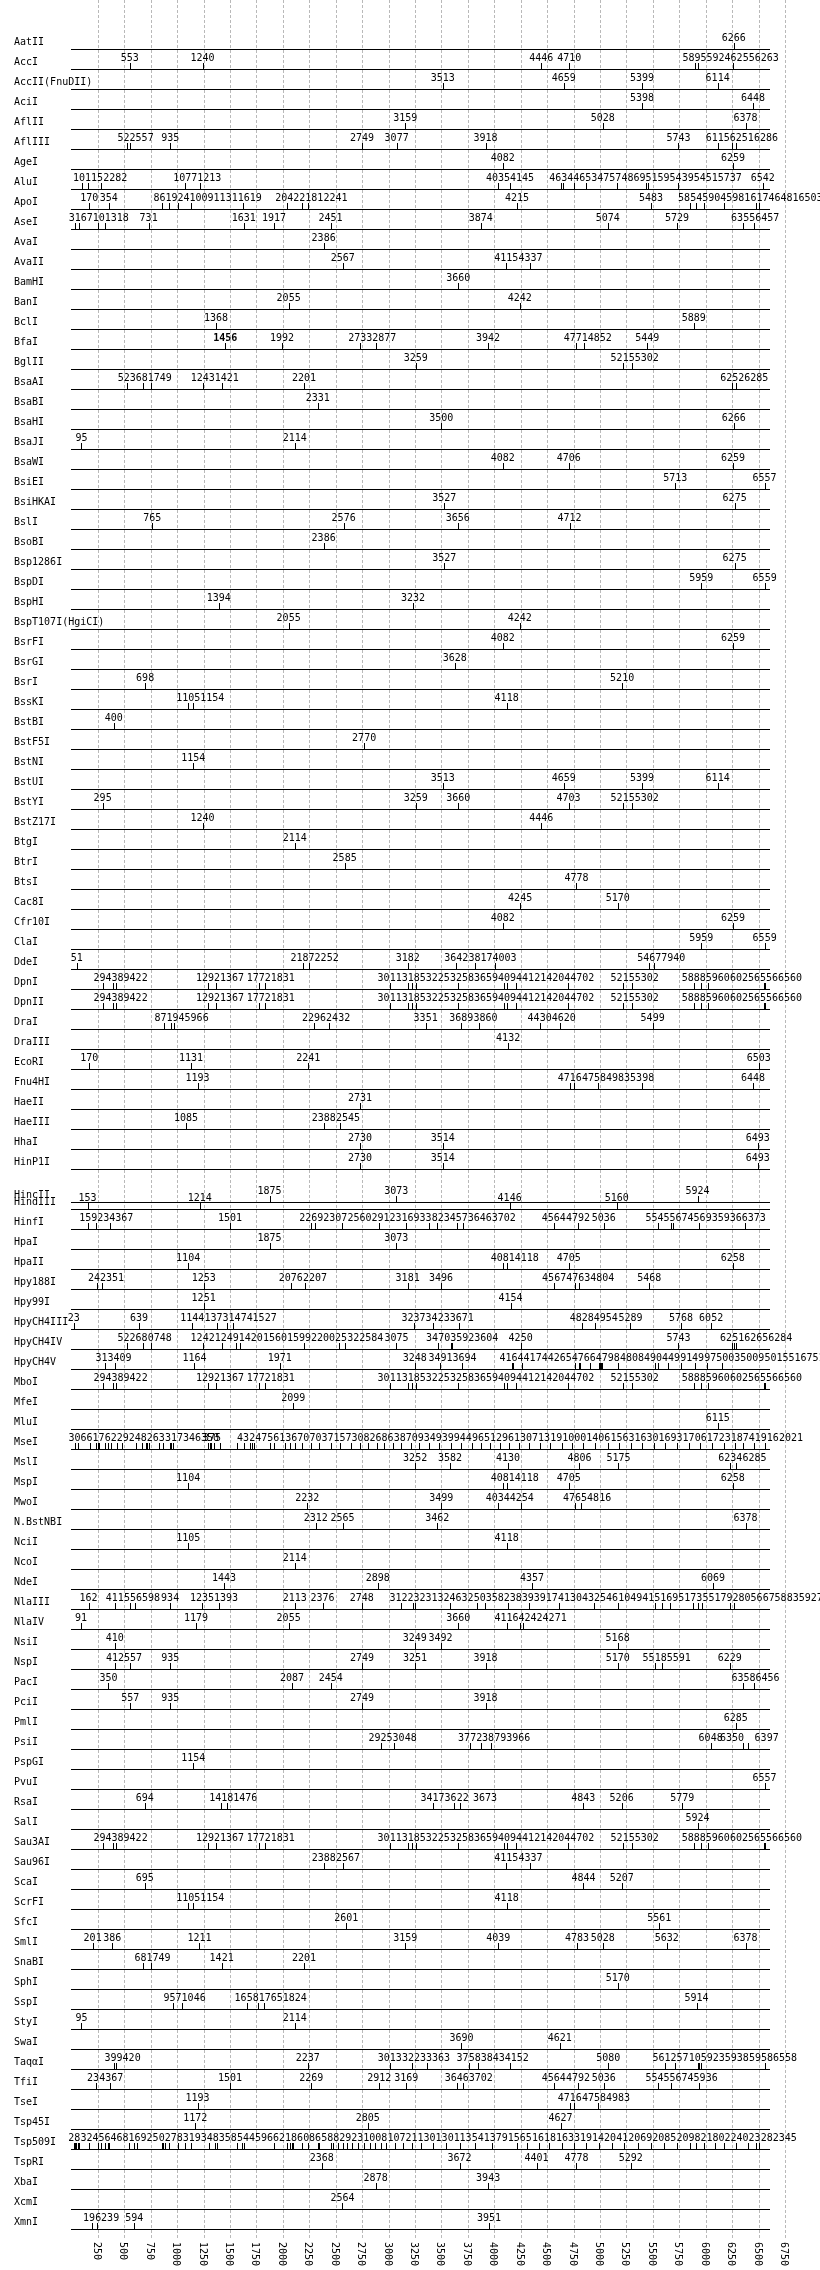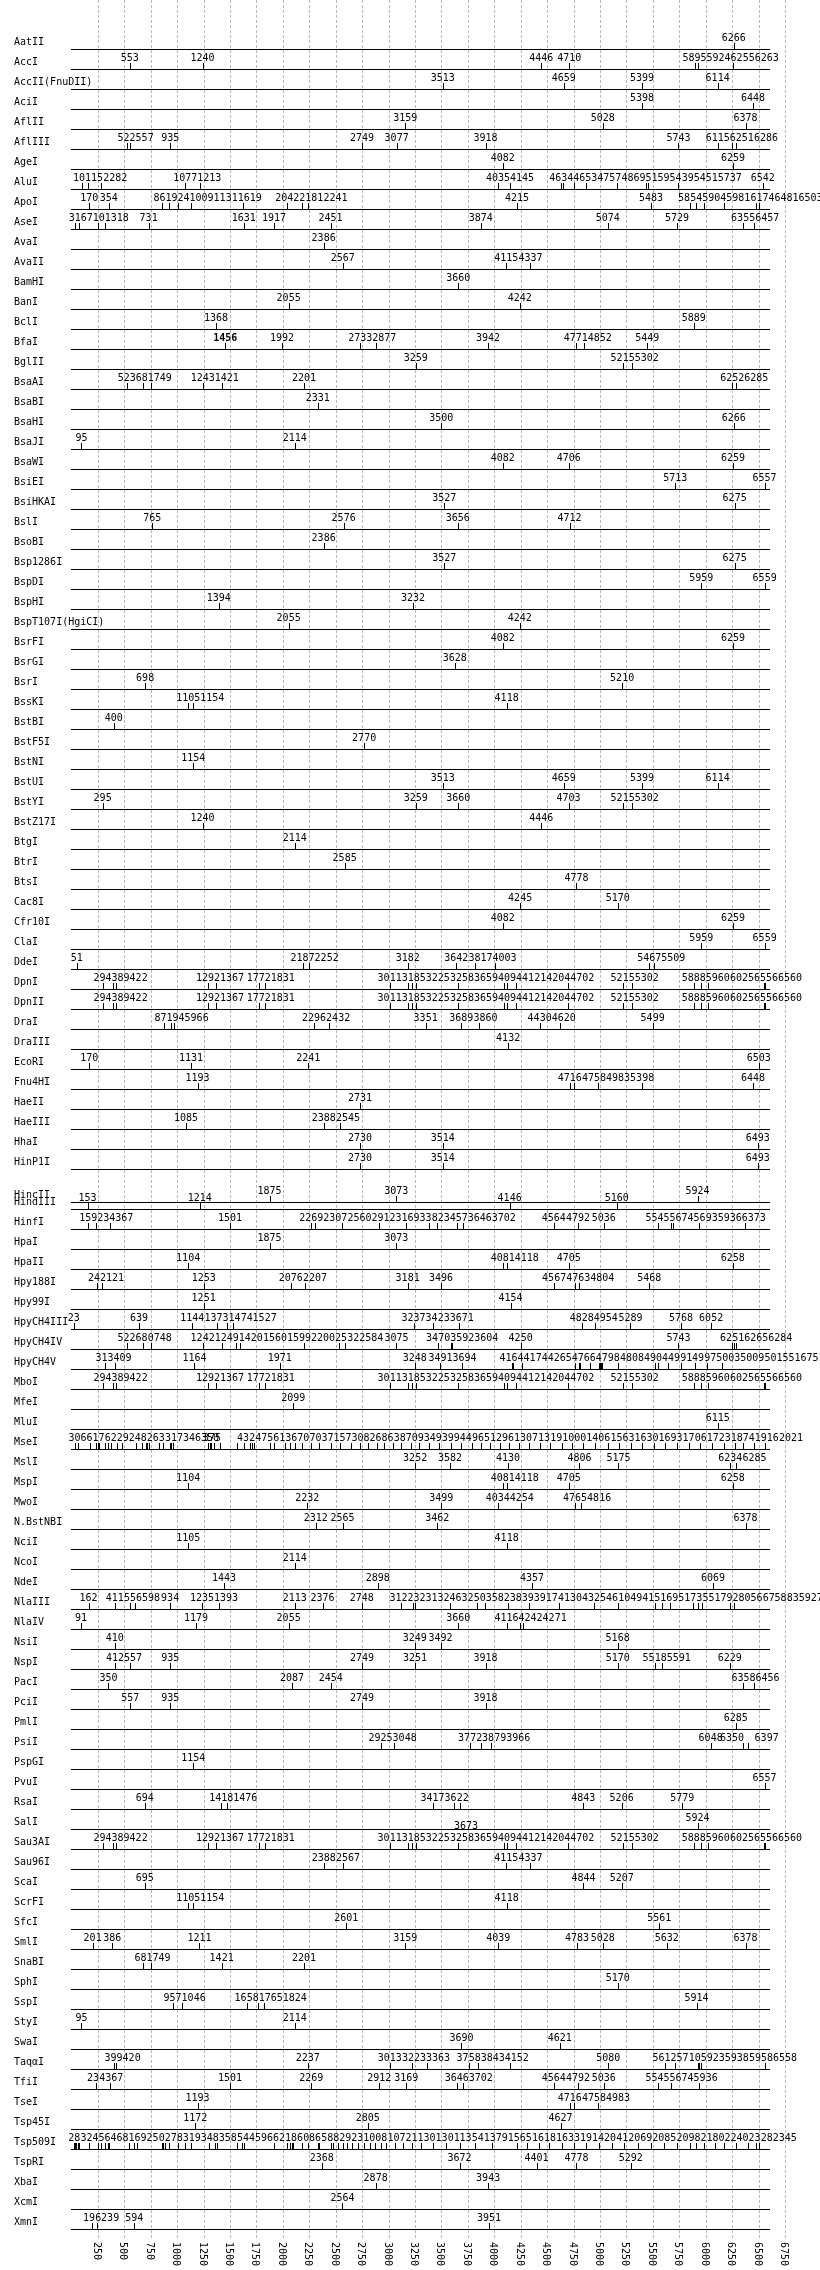--- a/index.html
+++ b/index.html
@@ -571,21 +571,21 @@
         <div class="tick" style="left: 649.3px;"></div>
         <div class="tick" style="left: 653.7px;"></div>
         <span class="site-label" style="left: 70.8px;">51</span>
         <span class="site-label" style="left: 290.5px;">2187</span>
         <span class="site-label" style="left: 314.6px;">2252</span>
         <span class="site-label" style="left: 395.7px;">3182</span>
         <span class="site-label" style="left: 444.3px;">3642</span>
         <span class="site-label" style="left: 468.4px;">3817</span>
         <span class="site-label" style="left: 492.5px;">4003</span>
         <span class="site-label" style="left: 637.2px;">5467</span>
-        <span class="site-label" style="left: 661.3px;">5509</span>
+        <span class="site-label" style="left: 661.3px;">7940</span>
       </div>
       <div class="enzyme-row" style="top: 973px;">
         <span class="enzyme-name">DpnI</span>
         <div class="baseline" style="left: 71.4px; width: 699px;"></div>
         <div class="tick" style="left: 102.5px;"></div>
         <div class="tick" style="left: 112.5px;"></div>
         <div class="tick" style="left: 116px;"></div>
         <div class="tick" style="left: 208px;"></div>
         <div class="tick" style="left: 215.9px;"></div>
         <div class="tick" style="left: 258.7px;"></div>
@@ -874,21 +874,21 @@
         <div class="tick" style="left: 203.8px;"></div>
         <div class="tick" style="left: 290.8px;"></div>
         <div class="tick" style="left: 304.7px;"></div>
         <div class="tick" style="left: 407.6px;"></div>
         <div class="tick" style="left: 440.9px;"></div>
         <div class="tick" style="left: 554.1px;"></div>
         <div class="tick" style="left: 574.8px;"></div>
         <div class="tick" style="left: 579.2px;"></div>
         <div class="tick" style="left: 649.4px;"></div>
         <span class="site-label" style="left: 87.9px;">242</span>
-        <span class="site-label" style="left: 106px;">121</span>
+        <span class="site-label" style="left: 106px;">351</span>
         <span class="site-label" style="left: 191.8px;">1253</span>
         <span class="site-label" style="left: 278.8px;">2076</span>
         <span class="site-label" style="left: 302.9px;">2207</span>
         <span class="site-label" style="left: 395.6px;">3181</span>
         <span class="site-label" style="left: 428.9px;">3496</span>
         <span class="site-label" style="left: 542.1px;">4567</span>
         <span class="site-label" style="left: 566.2px;">4763</span>
         <span class="site-label" style="left: 590.3px;">4804</span>
         <span class="site-label" style="left: 637.3px;">5468</span>
       </div>
@@ -1494,21 +1494,21 @@
         <div class="tick" style="left: 454.2px;"></div>
         <div class="tick" style="left: 459.6px;"></div>
         <div class="tick" style="left: 583.3px;"></div>
         <div class="tick" style="left: 621.7px;"></div>
         <div class="tick" style="left: 682.2px;"></div>
         <span class="site-label" style="left: 135.7px;">694</span>
         <span class="site-label" style="left: 209.2px;">1418</span>
         <span class="site-label" style="left: 233.3px;">1476</span>
         <span class="site-label" style="left: 420.5px;">3417</span>
         <span class="site-label" style="left: 444.6px;">3622</span>
-        <span class="site-label" style="left: 454px; margin-top: 28px;">3673</span>
+        <span class="site-label" style="left: 473px;">3673</span>
         <span class="site-label" style="left: 571.3px;">4843</span>
         <span class="site-label" style="left: 609.6px;">5206</span>
         <span class="site-label" style="left: 670.2px;">5779</span>
       </div>
       <div class="enzyme-row" style="top: 1813px;">
         <span class="enzyme-name">SalI</span>
         <div class="baseline" style="left: 71.4px; width: 699px;"></div>
         <div class="tick" style="left: 697.6px;"></div>
         <span class="site-label" style="left: 685.5px;">5924</span>
       </div>

